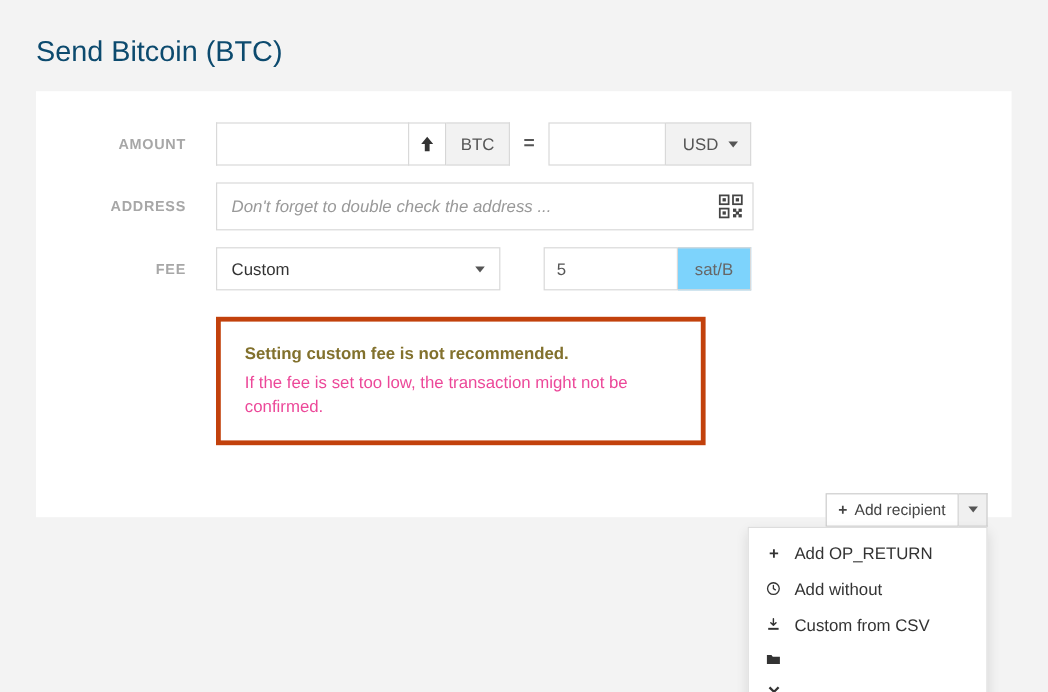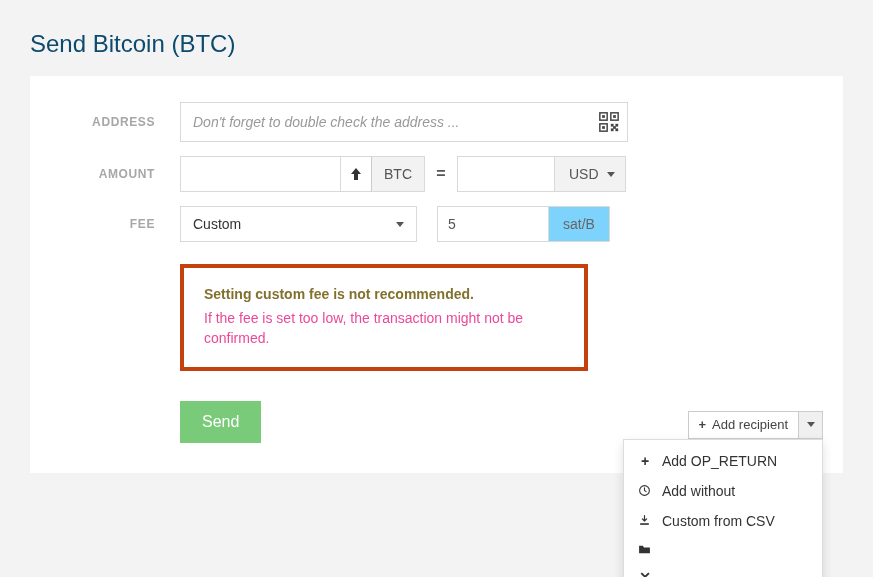--- a/index.html
+++ b/index.html
@@ -105,21 +105,21 @@
     border-left: 4px solid transparent;
     border-right: 4px solid transparent;
     border-top: 5px solid #555;
   }
   .fee-select {
     width: 237px; height: 36px;
     border: 1px solid #d9d9d9;
     padding: 14px 12px;
     display: flex; align-items: center; justify-content: space-between;
     font-size: 14px; color: #333; cursor: pointer;
-    margin-right: 20px;
+    margin-right: 36px;
   }
   .fee-input-wrap { display: flex; }
   .fee-input {
     width: 112px; height: 36px;
     border: 1px solid #d9d9d9;
     padding: 0 10px; font-size: 14px; color: #555; outline: none;
   }
   .satb-label {
     height: 36px; padding: 0 14px;
     border: 1px solid #d9d9d9; border-left: none;
@@ -193,20 +193,45 @@
   }
   .dd-icon { width: 14px; text-align: center; color: #333; font-weight: 700; }
   svg { display: block; }
 </style>
 </head>
 <body>
 
 <div class="page-title">Send Bitcoin (BTC)</div>
 
 <div class="card">
+
+  <div class="form-row">
+    <div class="form-label">AMOUNT</div>
+    <div class="amount-group">
+      <div class="amount-btc-wrap">
+        <input class="amount-input" type="text" value="" style="">
+        <button class="arrow-btn">
+          <span>
+            <svg width="12" height="14" viewBox="0 0 12 14">
+              <path d="M6 1 L11 7 L8 7 L8 13 L4 13 L4 7 L1 7 Z" fill="#333"></path>
+            </svg>
+          </span>
+        </button>
+        <div class="unit-label">BTC</div>
+      </div>
+      <div class="equals">=</div>
+      <div class="amount-usd-wrap">
+        <input class="amount-usd-input" type="text" value="" style="">
+        <div class="usd-dropdown">
+          <span>USD</span>
+          <span class="caret"></span>
+        </div>
+      </div>
+    </div>
+  </div>
 
   <div class="form-row">
     <div class="form-label">ADDRESS</div>
     <div class="address-wrap">
       <input class="address-input" type="text" placeholder="Don't forget to double check the address ..." style="">
       <span class="qr-icon">
         <svg viewBox="0 0 24 24" width="22" height="22" fill="#444">
           <rect x="2" y="2" width="8" height="8" fill="none" stroke="#444" stroke-width="1.6"></rect>
           <rect x="4.5" y="4.5" width="3" height="3"></rect>
           <rect x="14" y="2" width="8" height="8" fill="none" stroke="#444" stroke-width="1.6"></rect>
@@ -217,63 +242,37 @@
           <rect x="19" y="14" width="3" height="3"></rect>
           <rect x="14" y="19" width="3" height="3"></rect>
           <rect x="19" y="19" width="3" height="3"></rect>
           <rect x="16.5" y="16.5" width="3" height="3"></rect>
         </svg>
       </span>
     </div>
   </div>
 
   <div class="form-row">
-    <div class="form-label">AMOUNT</div>
-    <div class="amount-group">
-      <div class="amount-btc-wrap">
-        <input class="amount-input" type="text" value="" style="">
-        <button class="arrow-btn">
-          <span>
-            <svg width="12" height="14" viewBox="0 0 12 14">
-              <path d="M6 1 L11 7 L8 7 L8 13 L4 13 L4 7 L1 7 Z" fill="#333"></path>
-            </svg>
-          </span>
-        </button>
-        <div class="unit-label">BTC</div>
-      </div>
-      <div class="equals">=</div>
-      <div class="amount-usd-wrap">
-        <input class="amount-usd-input" type="text" value="" style="">
-        <div class="usd-dropdown">
-          <span>USD</span>
-          <span class="caret"></span>
-        </div>
-      </div>
-    </div>
-  </div>
-
-  <div class="form-row">
     <div class="form-label">FEE</div>
     <div class="fee-select">
       <span>Custom</span>
       <span class="caret"></span>
     </div>
     <div class="fee-input-wrap">
       <input class="fee-input" type="text" value="5" style="">
       <div class="satb-label">sat/B</div>
     </div>
   </div>
 
   <div class="warning-box">
     <div class="warning-title">Setting custom fee is not recommended.</div>
     <div class="warning-body">If the fee is set too low, the transaction might not be confirmed.</div>
   </div>
 
   <div class="action-row">
-    <button class="send-btn">Send</button>
 
     <div class="add-recip-group">
       <button class="add-recip-btn">
         <span style="font-weight:700;">+</span>
         <span>Add recipient</span>
       </button>
       <button class="add-recip-caret">
         <span class="caret"></span>
       </button>
     </div>

